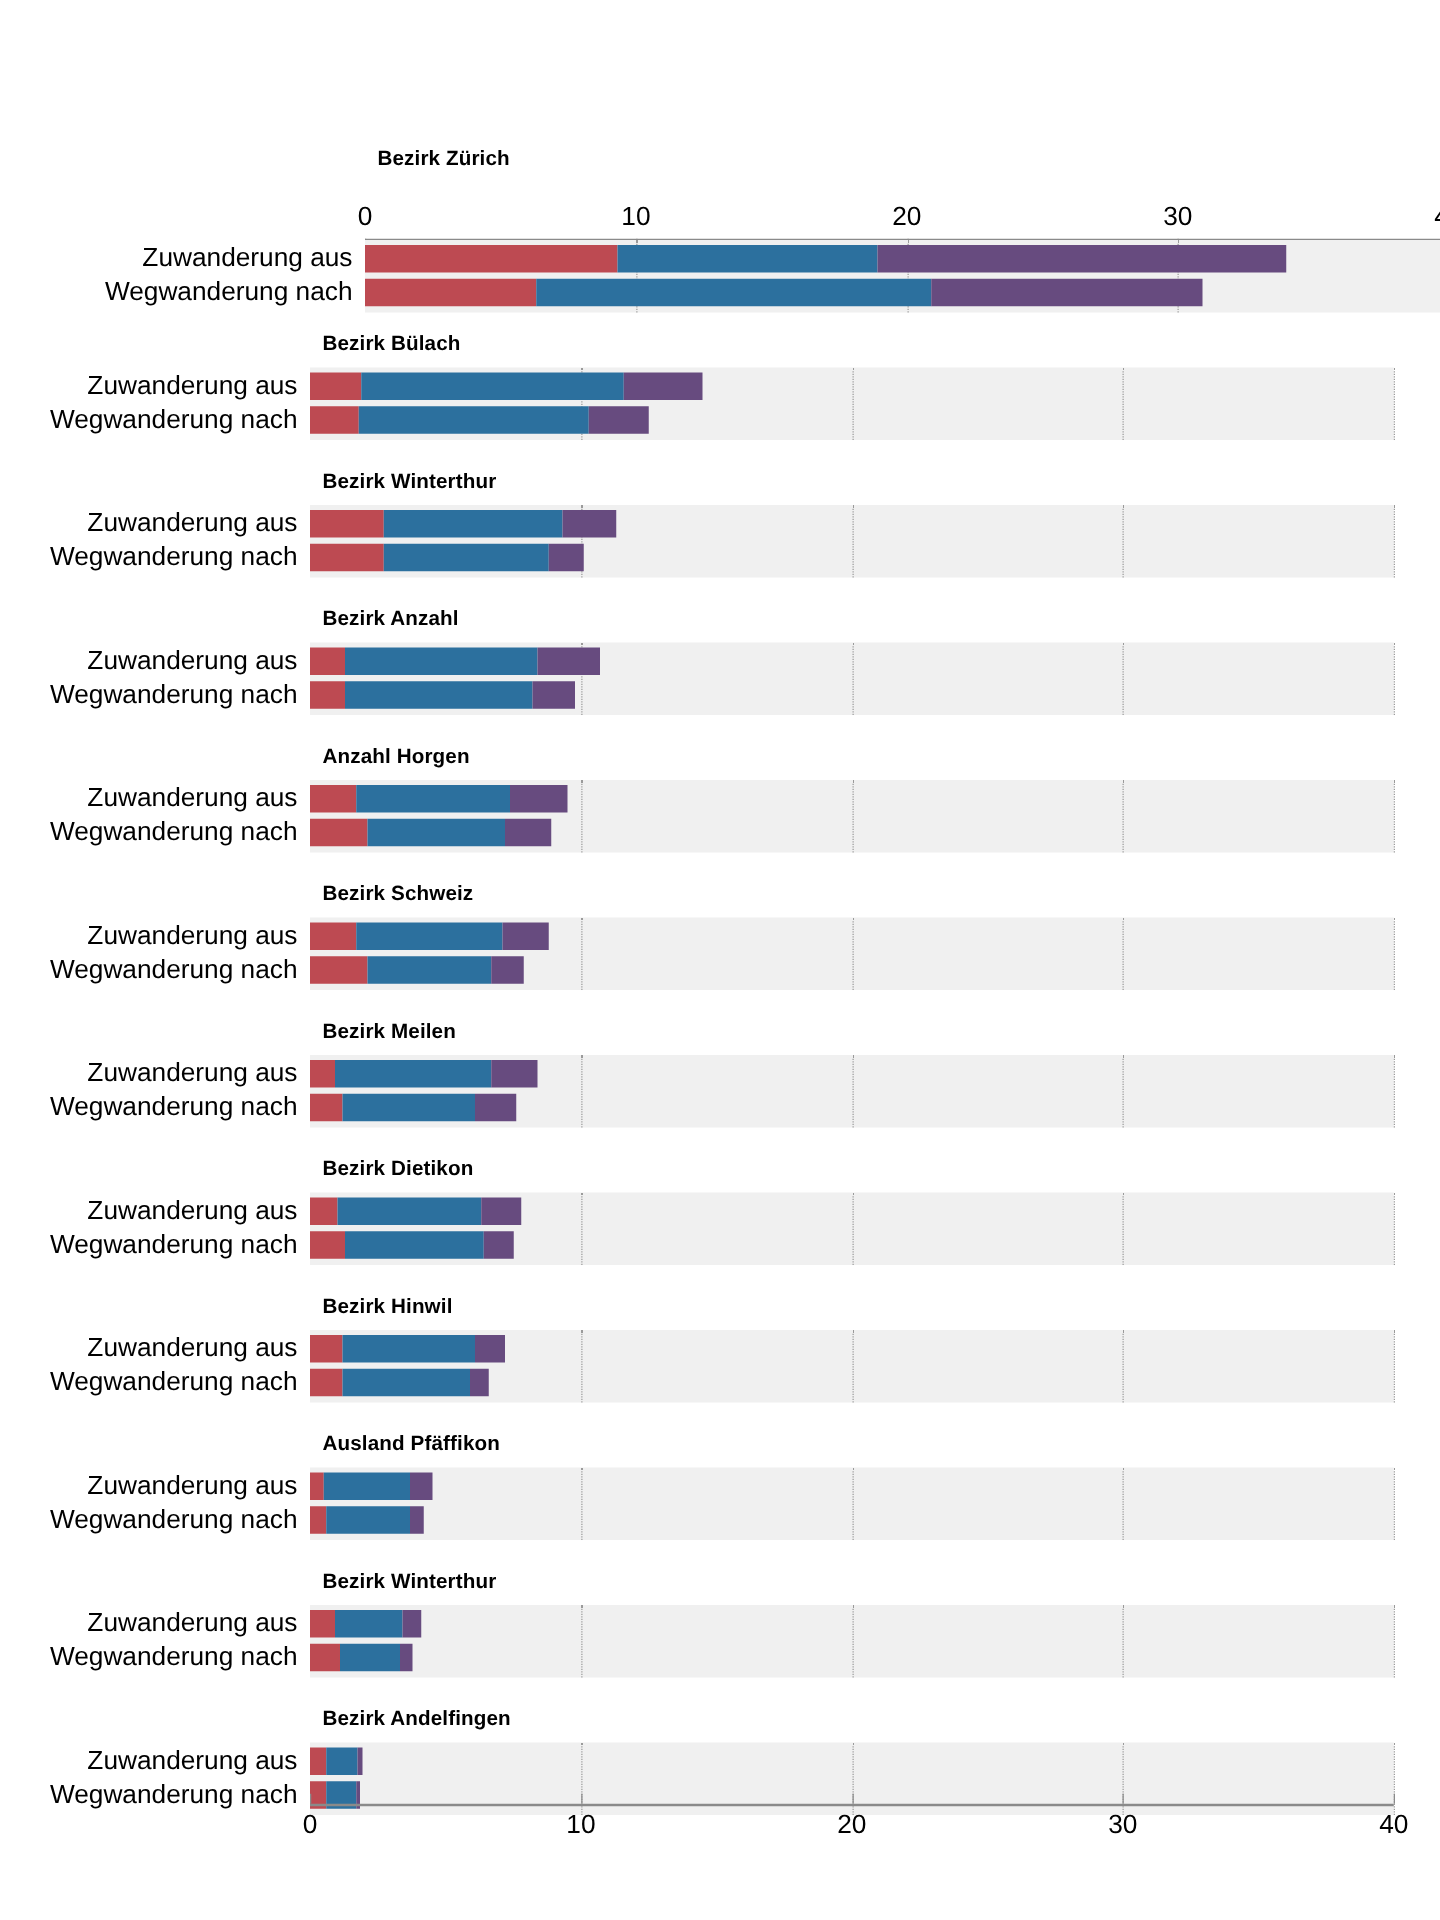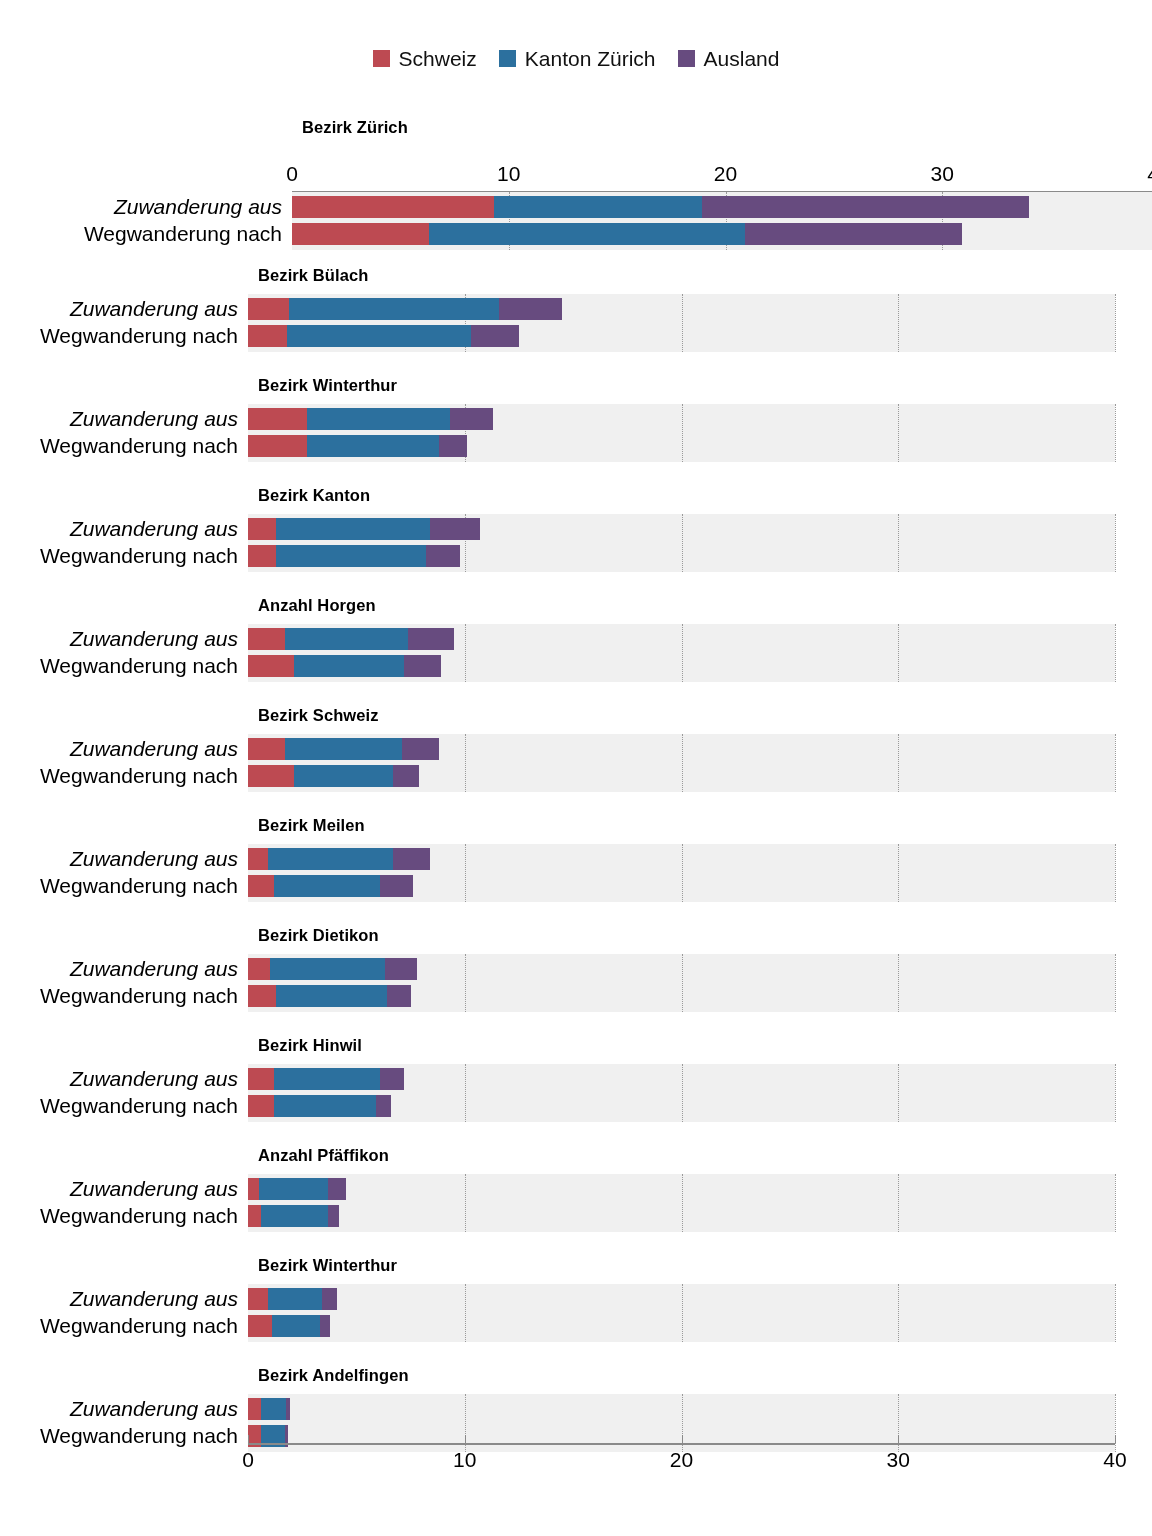--- a/index.html
+++ b/index.html
@@ -150,21 +150,21 @@
     color: #000;
   }
   .labels-block {
     position: absolute;
     left: 0;
     width: 238px;
     height: 58px;
   }
   .panel.first .labels-block { top: 84px; }
   .panel:not(.first) .labels-block { top: 34px; }
-  .labels-block .row-label.r0 { top: 4px; font-style: italic; }
+  .labels-block .row-label.r0 { top: 4px; }
   .labels-block .row-label.r1 { top: 31px; }
 
   
   .bottom-axis {
     position: absolute;
     left: 248px;
     top: 1443px;
     width: 867px;
     height: 36px;
   }
@@ -199,34 +199,20 @@
     text-align: center;
     font-size: 21px;
     line-height: 22px;
   }
 </style>
 </head>
 <body>
 
 <div id="figure">
 
-  <div class="legend" id="legend">
-      <div class="legend-entry">
-        <span class="legend-swatch" style="background: rgb(189, 74, 82);"></span>
-        <span class="legend-label">Schweiz</span>
-      </div>
-      <div class="legend-entry">
-        <span class="legend-swatch" style="background: rgb(44, 112, 158);"></span>
-        <span class="legend-label">Kanton Zürich</span>
-      </div>
-      <div class="legend-entry">
-        <span class="legend-swatch" style="background: rgb(103, 75, 127);"></span>
-        <span class="legend-label">Ausland</span>
-      </div>
-    </div>
 
   <div class="panels" id="panels">
       <div class="panel first">
         <div class="panel-title">Bezirk Zürich</div>
         <div class="top-axis">
           <div class="axis-line"></div>
           <div class="tick" style="left: 0px;"></div>
           <div class="tick-label" style="left: 0px;">0</div>
           <div class="tick" style="left: 216.75px;"></div>
           <div class="tick-label" style="left: 216.75px;">10</div>
@@ -298,21 +284,21 @@
             <div class="seg" title="Ausland: 2" style="left: 201.577px; width: 43.35px; background: rgb(103, 75, 127);"></div>
           </div>
           <div class="bar-row r1">
             <div class="seg" title="Schweiz: 2.7" style="left: 0px; width: 58.5225px; background: rgb(189, 74, 82);"></div>
             <div class="seg" title="Kanton Zürich: 6.1" style="left: 58.5225px; width: 132.218px; background: rgb(44, 112, 158);"></div>
             <div class="seg" title="Ausland: 1.3" style="left: 190.74px; width: 28.1775px; background: rgb(103, 75, 127);"></div>
           </div>
         </div>
       </div>
       <div class="panel">
-        <div class="panel-title">Bezirk Kanton</div>
+        <div class="panel-title">Bezirk Anzahl</div>
         <div class="labels-block">
           <div class="row-label r0">Zuwanderung aus</div>
           <div class="row-label r1">Wegwanderung nach</div>
         </div>
         <div class="plot">
           <div class="gridline" style="left: 216.75px;"></div>
           <div class="gridline" style="left: 433.5px;"></div>
           <div class="gridline" style="left: 650.25px;"></div>
           <div class="gridline" style="left: 867px;"></div>
           <div class="bar-row r0">
@@ -436,21 +422,21 @@
             <div class="seg" title="Ausland: 1.1" style="left: 132.218px; width: 23.8425px; background: rgb(103, 75, 127);"></div>
           </div>
           <div class="bar-row r1">
             <div class="seg" title="Schweiz: 1.2" style="left: 0px; width: 26.01px; background: rgb(189, 74, 82);"></div>
             <div class="seg" title="Kanton Zürich: 4.7" style="left: 26.01px; width: 101.873px; background: rgb(44, 112, 158);"></div>
             <div class="seg" title="Ausland: 0.7" style="left: 127.882px; width: 15.1725px; background: rgb(103, 75, 127);"></div>
           </div>
         </div>
       </div>
       <div class="panel">
-        <div class="panel-title">Anzahl Pfäffikon</div>
+        <div class="panel-title">Ausland Pfäffikon</div>
         <div class="labels-block">
           <div class="row-label r0">Zuwanderung aus</div>
           <div class="row-label r1">Wegwanderung nach</div>
         </div>
         <div class="plot">
           <div class="gridline" style="left: 216.75px;"></div>
           <div class="gridline" style="left: 433.5px;"></div>
           <div class="gridline" style="left: 650.25px;"></div>
           <div class="gridline" style="left: 867px;"></div>
           <div class="bar-row r0">

